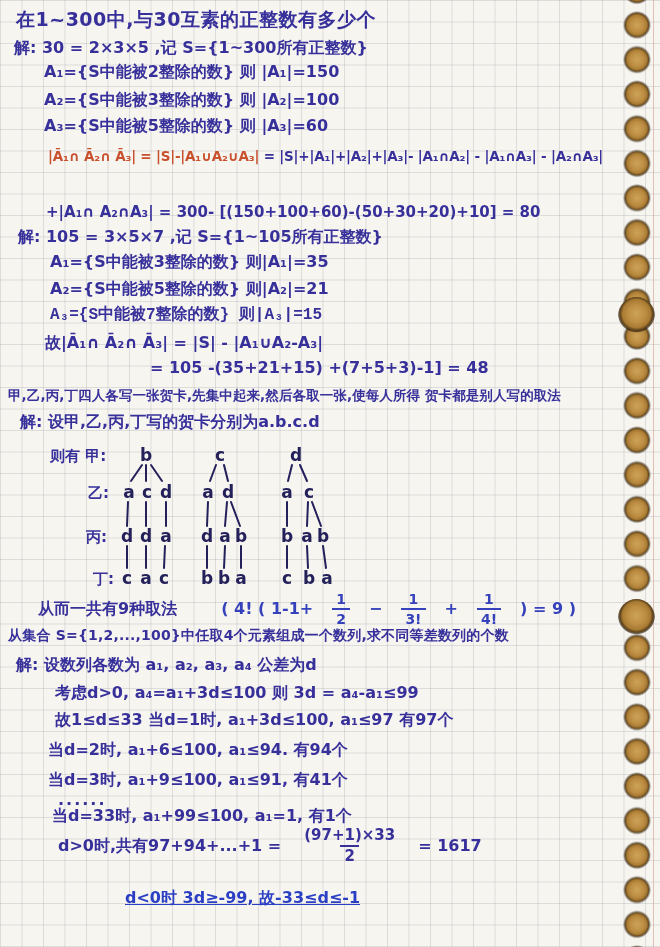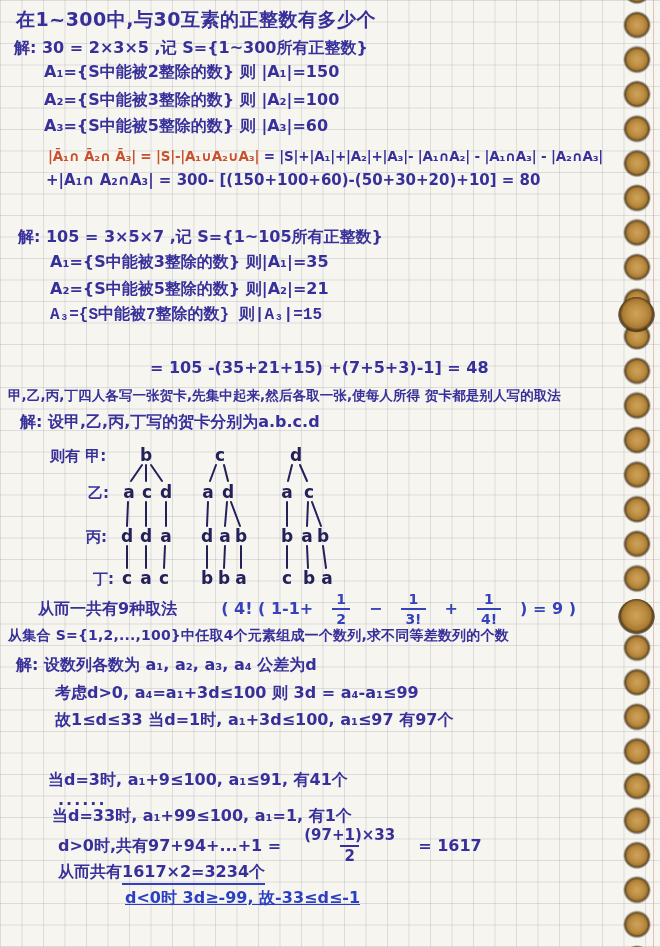--- a/index.html
+++ b/index.html
@@ -20,21 +20,21 @@
     white-space:nowrap;
     font-size:16px;
     font-weight:600;
     color:#37309a;
     line-height:1.25;
   }
   .t-lg{font-size:19px;font-weight:700;letter-spacing:0.5px;margin-left:8px;}
   .t-md{font-size:14px;font-weight:700;letter-spacing:0.2px;}
   .t-sm{font-size:13.5px;font-weight:700;letter-spacing:0.1px;}
   .f-sm{font-size:13.5px;letter-spacing:-0.2px;}
-  .f-md{font-size:15px;}
+  .f-md{font-size:15px;margin-top:32px;}
   .red{color:#c8502c;margin-top:42px;}
   .blue{color:#2b3fc4;text-decoration:underline;}
   .row{display:flex;align-items:center;gap:19px;}
   .frac{display:inline-flex;flex-direction:column;align-items:center;line-height:1;vertical-align:middle;font-size:14px;}
   .frac .fn{padding:0 4px 2px;}
   .frac .fd{border-top:2px solid currentColor;padding:2px 4px 0;}
   .ul{border-bottom:2.5px solid #3340c0;padding-bottom:2px;}
   .holes{
     position:absolute;top:0;right:0;width:48px;height:100%;
     background-image:radial-gradient(circle at 25px 17px,
@@ -64,20 +64,21 @@
   <div class="line" style="left:44px;top:62px;">A₁={S中能被2整除的数}  则 |A₁|=150</div>
   <div class="line" style="left:44px;top:90px;">A₂={S中能被3整除的数}  则 |A₂|=100</div>
   <div class="line" style="left:44px;top:116px;">A₃={S中能被5整除的数}  则 |A₃|=60</div>
   <div class="line f-sm" style="left:48px;top:148px;"><span class="red">|Ā₁∩ Ā₂∩ Ā₃| = |S|-|A₁∪A₂∪A₃|</span><span> = |S|+|A₁|+|A₂|+|A₃|- |A₁∩A₂| - |A₁∩A₃| - |A₂∩A₃|</span></div>
   <div class="line f-md" style="left:46px;top:171px;">+|A₁∩ A₂∩A₃| = 300- [(150+100+60)-(50+30+20)+10] = 80</div>
 
   <div class="line" style="left:18px;top:227px;">解: 105 = 3×5×7 ,记 S={1~105所有正整数}</div>
   <div class="line" style="left:50px;top:252px;">A₁={S中能被3整除的数}  则|A₁|=35</div>
   <div class="line" style="left:50px;top:279px;">A₂={S中能被5整除的数}  则|A₂|=21</div>
   <div class="line" style="left:50px;top:305px;font-family:Liberation Mono, monospace;">A₃={S中能被7整除的数}  则|A₃|=15</div>
+  <div class="line" style="left:45px;top:333px;">故|Ā₁∩ Ā₂∩ Ā₃| = |S| - |A₁∪A₂-A₃|</div>
   <div class="line" style="left:150px;top:358px;">= 105 -(35+21+15) +(7+5+3)-1] = 48</div>
 
   <div class="line t-sm" style="left:8px;top:387px;">甲,乙,丙,丁四人各写一张贺卡,先集中起来,然后各取一张,使每人所得 贺卡都是别人写的取法</div>
   <div class="line" style="left:20px;top:412px;">解: 设甲,乙,丙,丁写的贺卡分别为a.b.c.d</div>
 
   <svg style="position:absolute;left:0;top:438px;" width="345" height="160" viewBox="0 438 345 160">
 
     <text class="tree-label" x="50" y="461">则有 甲:</text>
     <text class="tree-label" x="88" y="498">乙:</text>
     <text class="tree-label" x="86" y="542">丙:</text>
@@ -164,34 +165,34 @@
         <span class="fn">1</span>
         <span class="fd">4!</span>
       </span>
     <span style="color:#3642bb;">) = 9 )</span>
   </div>
 
   <div class="line t-md" style="left:8px;top:627px;">从集合 S={1,2,...,100}中任取4个元素组成一个数列,求不同等差数列的个数</div>
   <div class="line" style="left:16px;top:655px;">解: 设数列各数为 a₁, a₂, a₃, a₄ 公差为d</div>
   <div class="line" style="left:55px;top:683px;">考虑d&gt;0, a₄=a₁+3d≤100  则 3d = a₄-a₁≤99</div>
   <div class="line" style="left:55px;top:710px;">故1≤d≤33  当d=1时, a₁+3d≤100, a₁≤97 有97个</div>
+  <div class="line" style="left:48px;top:740px;">当d=2时, a₁+6≤100, a₁≤94. 有94个</div>
   <div class="line" style="left:48px;top:770px;">当d=3时, a₁+9≤100, a₁≤91, 有41个</div>
   <div class="line" style="left:58px;top:790px;letter-spacing:2px;">......</div>
   <div class="line" style="left:52px;top:806px;">当d=33时, a₁+99≤100, a₁=1, 有1个</div>
 
   <div class="line row" style="left:58px;top:828px;">
     <span>d&gt;0时,共有97+94+...+1 =</span>
     <span class="frac" style="font-size:15px;">
         <span class="fn">(97+1)×33</span>
         <span class="fd">2</span>
       </span>
     <span>= 1617</span>
   </div>
 
-  <div class="line" style="left:58px;top:862px;"><span>从而共有</span><span class="ul">1617×2=3234个</span></div>
 
   <div class="line blue" style="left:125px;top:888px;">d&lt;0时 3d≥-99, 故-33≤d≤-1</div>
 
   <div class="edge-line"></div>
   <div class="holes"></div>
   <div class="hole-big" style="left:618px;top:297px;"></div>
   <div class="hole-big" style="left:618px;top:599px;"></div>
 
 </div>
 

